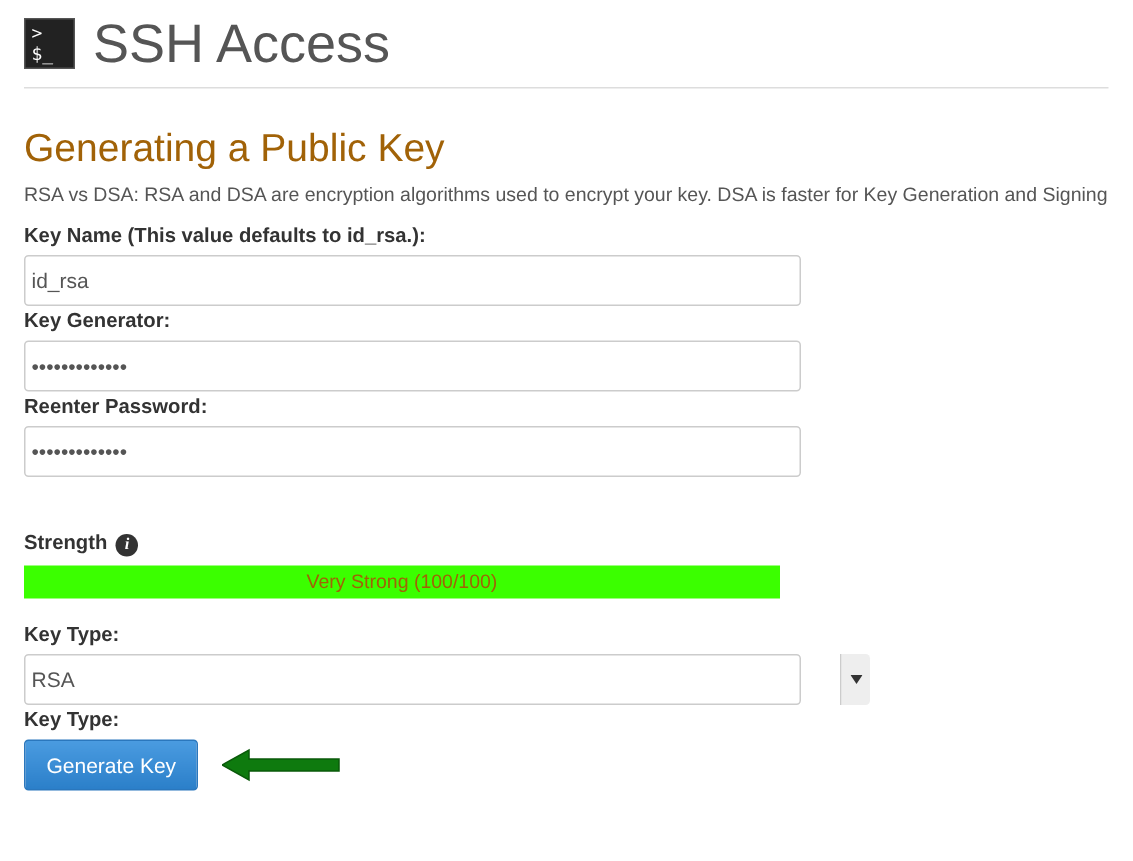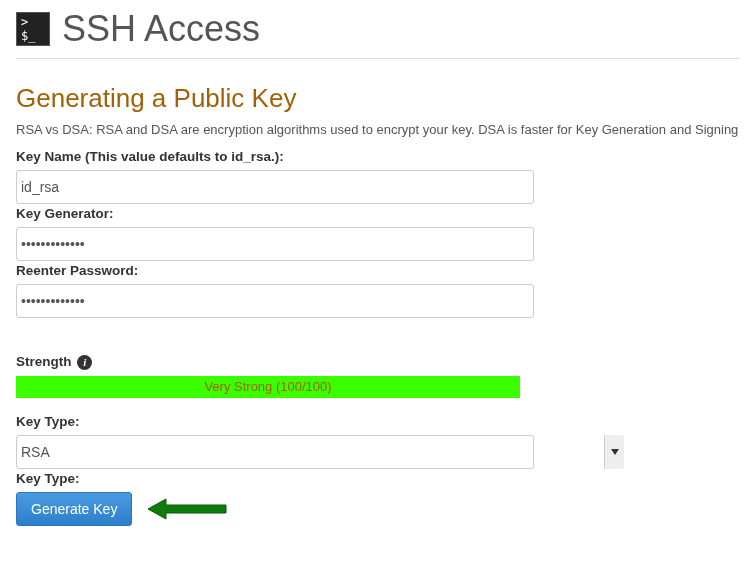--- a/index.html
+++ b/index.html
@@ -61,21 +61,21 @@
       height: 34px;
       padding: 6px 4px;
       font-size: 14px;
       border: 1px solid #ccc;
       border-radius: 3px;
       background: #fff;
       color: #555;
     }
     .select-wrap {
       position: relative;
-      width: 608px;
+      width: 564px;
     }
     .select-input {
       appearance: none;
       -webkit-appearance: none;
       padding-right: 28px;
     }
     .select-caret {
       position: absolute;
       right: 0;
       top: 0;

